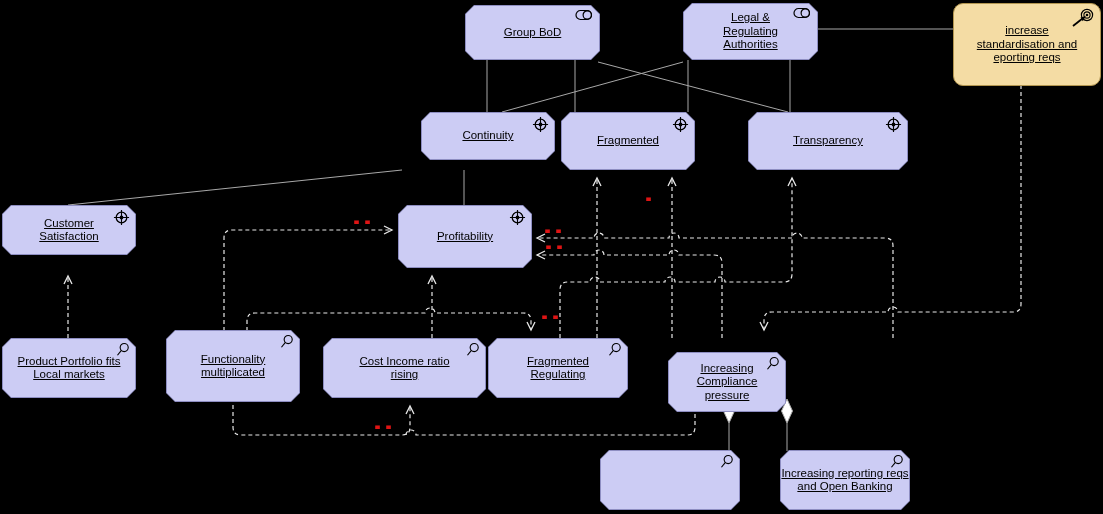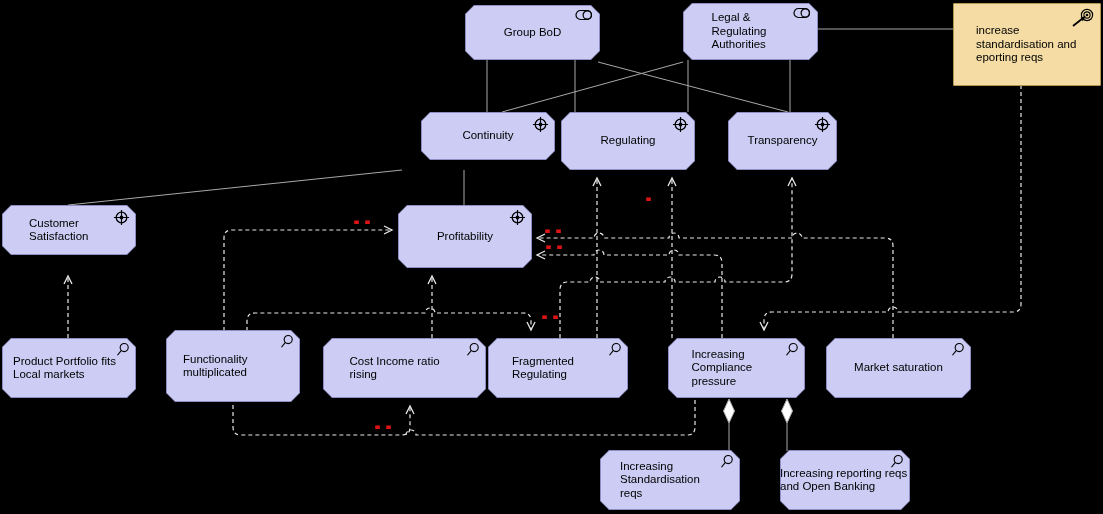--- a/index.html
+++ b/index.html
@@ -1,27 +1,27 @@
 <!DOCTYPE html>
 <html><head>
 <meta charset="utf-8">
 <style>
   html,body{margin:0;padding:0;background:#000;}
   #canvas{position:relative;width:1103px;height:514px;background:#000;overflow:hidden;
           font-family:"Liberation Sans",sans-serif;}
   svg.edges{position:absolute;left:0;top:0;z-index:1;}
   .node{position:absolute;z-index:2;display:flex;align-items:center;justify-content:center;
-        font-size:11.5px;line-height:13.5px;color:#000;cursor:default;}
+        text-align:center;font-size:11.5px;line-height:13.5px;color:#000;cursor:default;text-decoration:underline;}
   .mot{background:#8E8EC2;
        clip-path:polygon(9px 0,calc(100% - 9px) 0,100% 9px,100% calc(100% - 9px),
                  calc(100% - 9px) 100%,9px 100%,0 calc(100% - 9px),0 9px);}
   .mot::before{content:"";position:absolute;inset:1px;background:#CCCCF4;
        clip-path:polygon(8px 0,calc(100% - 8px) 0,100% 8px,100% calc(100% - 8px),
                  calc(100% - 8px) 100%,8px 100%,0 calc(100% - 8px),0 8px);}
-  .goal{background:#F4DCA4;border:1px solid #B2954F;border-radius:1px;}
+  .goal{background:#F4DCA4;border:1px solid #B2954F;border-radius:10px;}
   .lbl{position:relative;z-index:2;display:inline-block;}
   .ic{position:absolute;z-index:2;top:4px;right:6px;line-height:0;}
   .neg{position:absolute;z-index:3;color:#DE1414;font-family:"DejaVu Sans Mono",monospace;
        font-weight:bold;font-size:15px;letter-spacing:2px;transform:scaleY(1.7);
        transform-origin:top;line-height:10px;}
 </style>
 </head>
 <body>
 
 <div id="canvas">
@@ -114,24 +114,24 @@
 
   <div class="node mot" style="left:561px;top:112px;width:134px;height:58px">
     <span class="ic">
       <svg width="17" height="17" viewBox="0 0 18 18">
           <line x1="9" y1="1" x2="9" y2="17" stroke="#000" stroke-width="1.2"></line>
           <line x1="1" y1="9" x2="17" y2="9" stroke="#000" stroke-width="1.2"></line>
           <circle cx="9" cy="9" r="5.6" fill="none" stroke="#000" stroke-width="1.4"></circle>
           <circle cx="9" cy="9" r="2" fill="#000"></circle>
         </svg>
     </span>
-    <span class="lbl">Regulating</span>
-  </div>
-
-  <div class="node mot" style="left:728px;top:112px;width:109px;height:58px">
+    <span class="lbl">Fragmented</span>
+  </div>
+
+  <div class="node mot" style="left:748px;top:112px;width:160px;height:58px">
     <span class="ic">
       <svg width="17" height="17" viewBox="0 0 18 18">
           <line x1="9" y1="1" x2="9" y2="17" stroke="#000" stroke-width="1.2"></line>
           <line x1="1" y1="9" x2="17" y2="9" stroke="#000" stroke-width="1.2"></line>
           <circle cx="9" cy="9" r="5.6" fill="none" stroke="#000" stroke-width="1.4"></circle>
           <circle cx="9" cy="9" r="2" fill="#000"></circle>
         </svg>
     </span>
     <span class="lbl">Transparency</span>
   </div>
@@ -193,48 +193,38 @@
   <div class="node mot" style="left:488px;top:338px;width:140px;height:60px">
     <span class="ic">
       <svg width="15" height="16" viewBox="0 0 16 16">
           <circle cx="9.8" cy="5.4" r="4.3" fill="none" stroke="#000" stroke-width="1.2"></circle>
           <line x1="6.6" y1="8.6" x2="2.6" y2="13.6" stroke="#000" stroke-width="1.2"></line>
         </svg>
     </span>
     <span class="lbl" style="max-width:92px">Fragmented Regulating</span>
   </div>
 
-  <div class="node mot" style="left:668px;top:338px;width:137px;height:60px">
+  <div class="node mot" style="left:668px;top:352px;width:118px;height:60px">
     <span class="ic">
       <svg width="15" height="16" viewBox="0 0 16 16">
           <circle cx="9.8" cy="5.4" r="4.3" fill="none" stroke="#000" stroke-width="1.2"></circle>
           <line x1="6.6" y1="8.6" x2="2.6" y2="13.6" stroke="#000" stroke-width="1.2"></line>
         </svg>
     </span>
     <span class="lbl" style="max-width:90px">Increasing Compliance pressure</span>
   </div>
 
-  <div class="node mot" style="left:826px;top:338px;width:145px;height:60px">
-    <span class="ic">
-      <svg width="15" height="16" viewBox="0 0 16 16">
-          <circle cx="9.8" cy="5.4" r="4.3" fill="none" stroke="#000" stroke-width="1.2"></circle>
-          <line x1="6.6" y1="8.6" x2="2.6" y2="13.6" stroke="#000" stroke-width="1.2"></line>
-        </svg>
-    </span>
-    <span class="lbl" style="max-width:122px">Market saturation</span>
-  </div>
 
   <div class="node mot" style="left:600px;top:450px;width:140px;height:60px">
     <span class="ic">
       <svg width="15" height="16" viewBox="0 0 16 16">
           <circle cx="9.8" cy="5.4" r="4.3" fill="none" stroke="#000" stroke-width="1.2"></circle>
           <line x1="6.6" y1="8.6" x2="2.6" y2="13.6" stroke="#000" stroke-width="1.2"></line>
         </svg>
     </span>
-    <span class="lbl" style="max-width:100px">Increasing Standardisation reqs</span>
   </div>
 
   <div class="node mot" style="left:780px;top:450px;width:130px;height:60px">
     <span class="ic">
       <svg width="15" height="16" viewBox="0 0 16 16">
           <circle cx="9.8" cy="5.4" r="4.3" fill="none" stroke="#000" stroke-width="1.2"></circle>
           <line x1="6.6" y1="8.6" x2="2.6" y2="13.6" stroke="#000" stroke-width="1.2"></line>
         </svg>
     </span>
     <span class="lbl" style="max-width:138px">Increasing reporting reqs and Open Banking</span>

